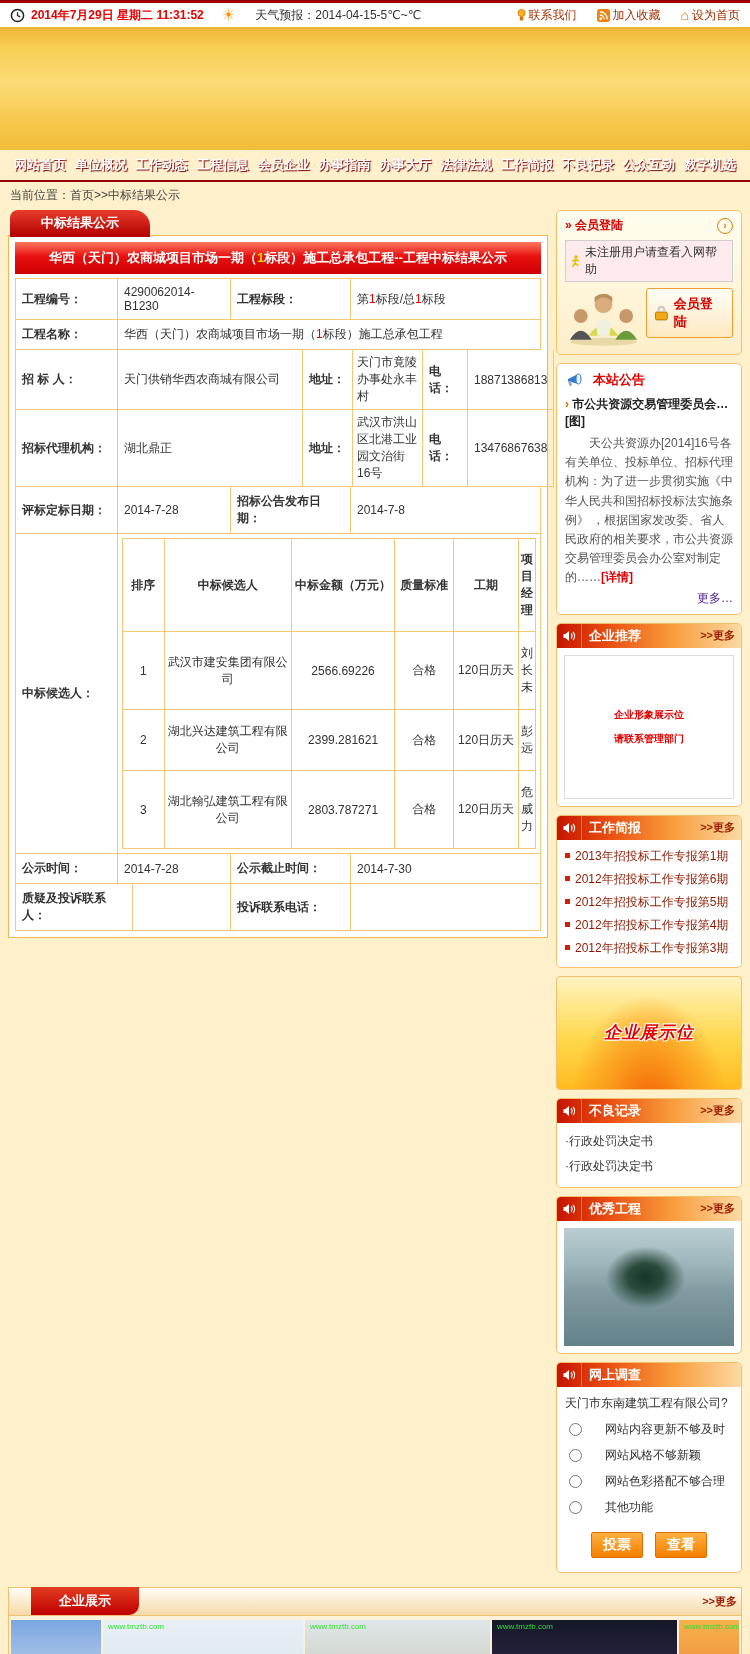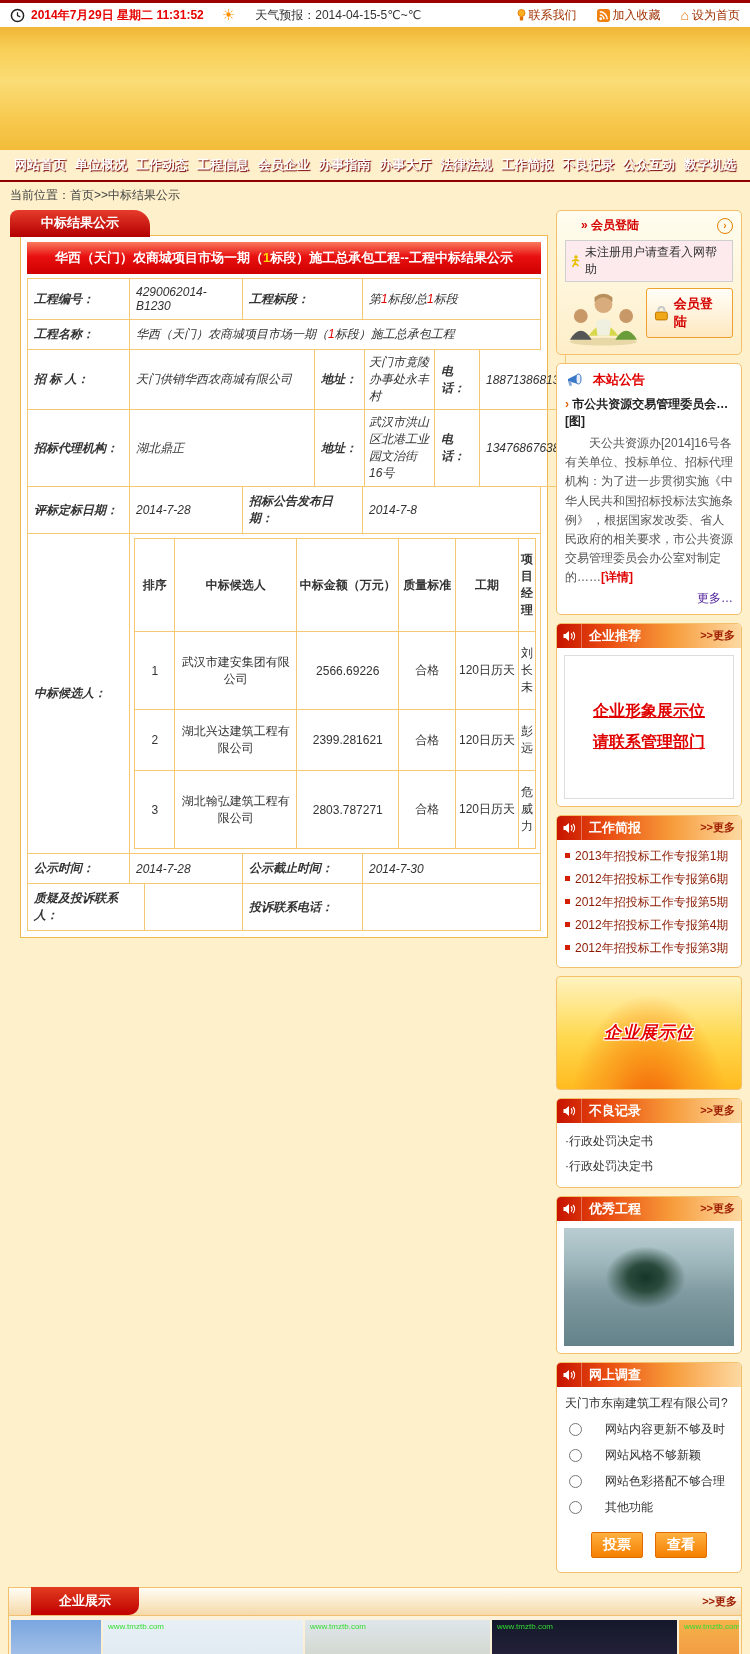--- a/index.html
+++ b/index.html
@@ -11,59 +11,59 @@
   .topbar .spacer{flex:1;}
   .toplink{color:#a03000;text-decoration:none;margin-left:14px;display:flex;align-items:center;gap:3px;cursor:pointer;}
   .banner{height:123px;background:linear-gradient(180deg,#f0b636 0%,#f8cf57 18%,#fbdc76 45%,#f7c94e 75%,#f3bc3a 100%);}
   .nav{height:30px;background:linear-gradient(180deg,#f express 0,#f55 0%,#e02020 45%,#c00b0b 55%,#a80000 100%);border-bottom:2px solid #8f0000;display:flex;align-items:center;justify-content:space-between;padding:0 14px;}
   .nav-item{color:#fff;font-weight:bold;font-size:13px;text-shadow:1px 1px 1px #700;cursor:pointer;white-space:nowrap;}
   .breadcrumb{padding:5px 10px 4px;font-size:12px;color:#444;}
   .main{display:flex;padding:2px 8px 0;gap:8px;align-items:flex-start;}
   .left-col{width:540px;flex:0 0 540px;}
   .tabrow{height:25px;}
   .tab{display:inline-block;background:linear-gradient(180deg,#e63c2c,#b30000);color:#fff;font-weight:bold;font-size:13px;padding:4px 31px 5px;border-radius:8px 16px 0 0;margin-left:2px;}
-  .notice-box{border:1px solid #f0b851;background:#fff;padding:6px;margin-left:12px;}
+  .notice-box{border:1px solid #f0b851;background:#fff;padding:6px;}
   .notice-title{background:linear-gradient(180deg,#fa7a5e,#e81010 45%,#cf0000);color:#fff;text-align:center;font-weight:bold;font-size:13px;padding:7px 4px;margin-bottom:4px;}
   .notice-title .num{color:#ffd700;}
   .ftable{border-top:1px solid #f7c873;border-left:1px solid #f7c873;font-size:12px;}
   .frow{display:flex;}
-  .fcell{border-right:1px solid #f7c873;border-bottom:1px solid #f7c873;padding:6px 6px;box-sizing:border-box;display:flex;align-items:center;font-style:italic;}
+  .fcell{border-right:1px solid #f7c873;border-bottom:1px solid #f7c873;padding:6px 6px;box-sizing:border-box;display:flex;align-items:center;}
   .lbl{font-weight:bold;}
   .w102{width:102px;flex:0 0 102px;}
   .w115{width:113px;flex:0 0 113px;}
   .w120{width:120px;flex:0 0 120px;}
   .w185{width:185px;flex:0 0 185px;}
   .w50{width:50px;flex:0 0 50px;}
   .w70{width:70px;flex:0 0 70px;}
   .w45{width:45px;flex:0 0 45px;}
   .grow{flex:1;}
   .red{color:#e00000;}
   .candwrap{flex:1;padding:4px;border-right:1px solid #f7c873;border-bottom:1px solid #f7c873;}
   .ctable{width:100%;border-collapse:collapse;font-size:12px;text-align:center;}
   .ctable td{border:1px solid #f7c873;padding:13px 2px;}
   .ctable .chead td{font-weight:bold;padding:12px 2px;}
   .sidebar{flex:1;}
   .side-panel{border:1px solid #f3c06b;border-radius:5px;background:#fff;margin-bottom:8px;overflow:hidden;}
   .login-panel{background:linear-gradient(180deg,#fffdf0,#fdeec8);padding:6px 8px 8px;}
-  .login-head{display:flex;align-items:center;color:#d40000;font-weight:bold;font-size:12px;margin-left:16px;}
+  .login-head{display:flex;align-items:center;color:#d40000;font-weight:bold;font-size:12px;}
   .circle-arrow{margin-left:auto;width:14px;height:14px;border:1px solid #e08000;border-radius:50%;color:#e08000;font-size:10px;line-height:14px;text-align:center;cursor:pointer;}
   .help-box{background:#fdeaec;border:1px solid #cfcfcf;padding:3px 4px;margin:6px 0;font-size:12px;color:#333;display:flex;align-items:center;gap:4px;cursor:pointer;}
   .login-row{display:flex;align-items:flex-end;gap:4px;}
   .login-btn{border:1px solid #f0a030;background:linear-gradient(#fffef8,#fde8c0);padding:6px 7px;display:flex;align-items:center;gap:5px;color:#d40000;font-weight:bold;font-size:13px;border-radius:3px;cursor:pointer;margin-bottom:8px;}
   .announce-panel{padding:7px 8px;font-size:12px;}
   .announce-head{display:flex;gap:6px;align-items:center;color:#e00000;font-weight:bold;font-size:13px;}
   .announce-item{margin-top:7px;color:#222;font-weight:bold;cursor:pointer;}
   .announce-item .arrow{color:#e06000;}
   .announce-body{color:#555;line-height:1.6;margin-top:4px;text-indent:2em;}
   .detail{color:#e00000;font-weight:bold;cursor:pointer;}
   .announce-more{text-align:right;color:#4c1d95;cursor:pointer;margin-top:2px;}
   .panel-header{height:24px;background:linear-gradient(90deg,#c71400,#ea4e12 28%,#f79b3a 62%,#fdd9a2);display:flex;align-items:center;color:#fff;font-weight:bold;font-size:13px;}
   .speaker-box{width:24px;height:24px;display:flex;align-items:center;justify-content:center;border-right:1px solid #ffffff55;margin-right:7px;}
   .header-more{margin-left:auto;color:#9c1c00;font-size:11px;font-weight:bold;padding-right:6px;cursor:pointer;}
-  .recommend-box{background:#fff;border:1px solid #ddd;margin:7px;height:142px;display:flex;flex-direction:column;justify-content:center;align-items:center;color:#e00000;font-weight:bold;font-size:16px;gap:10px;text-decoration:underline;}
+  .recommend-box{background:#fff;border:1px solid #ddd;margin:7px;height:142px;display:flex;flex-direction:column;justify-content:center;align-items:center;color:#e00000;font-weight:bold;font-size:10px;gap:10px;}
   .brief-list{padding:5px 4px 7px 6px;}
   .brief-item{color:#8b1a00;font-size:12px;padding:3px 0 3px 12px;position:relative;cursor:pointer;white-space:nowrap;}
   .brief-item::before{content:"";position:absolute;left:2px;top:8px;width:5px;height:5px;background:#d42000;}
   .ad-banner{height:112px;border:1px solid #f3c06b;border-radius:4px;margin-bottom:8px;background:radial-gradient(ellipse at 50% 130%,#f05000 0%,#fa9a1c 34%,rgba(250,154,28,0) 62%),linear-gradient(180deg,#fff3c0,#ffd84d 55%,#ffbb20);display:flex;align-items:center;justify-content:center;}
   .ad-text{color:#e50000;font-weight:bold;font-size:17px;font-style:italic;letter-spacing:1px;text-shadow:-1px -1px 0 #fff,1px -1px 0 #fff,-1px 1px 0 #fff,1px 1px 0 #fff;}
   .record-list{padding:6px 8px 8px;}
   .record-item{color:#333;font-size:12px;padding:4px 0;cursor:pointer;}
   .photo{margin:7px;height:118px;background:radial-gradient(ellipse at 48% 42%,#16352a 0%,#2a4a3c 14%,rgba(42,74,60,0) 32%),linear-gradient(180deg,#b9cdd2 0%,#9fb8bd 28%,#7f9aa0 55%,#64828a 100%);}
   .survey-body{padding:8px 8px 10px;font-size:12px;color:#333;}
   .survey-q{margin-bottom:4px;}

